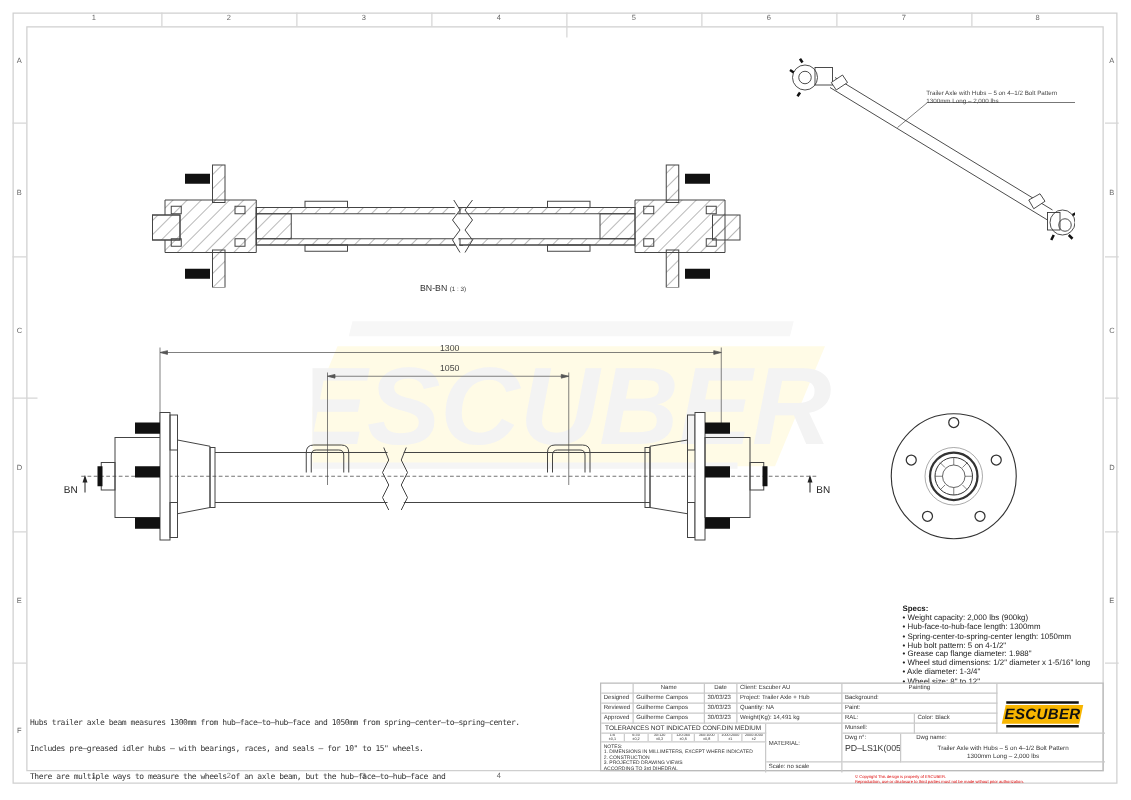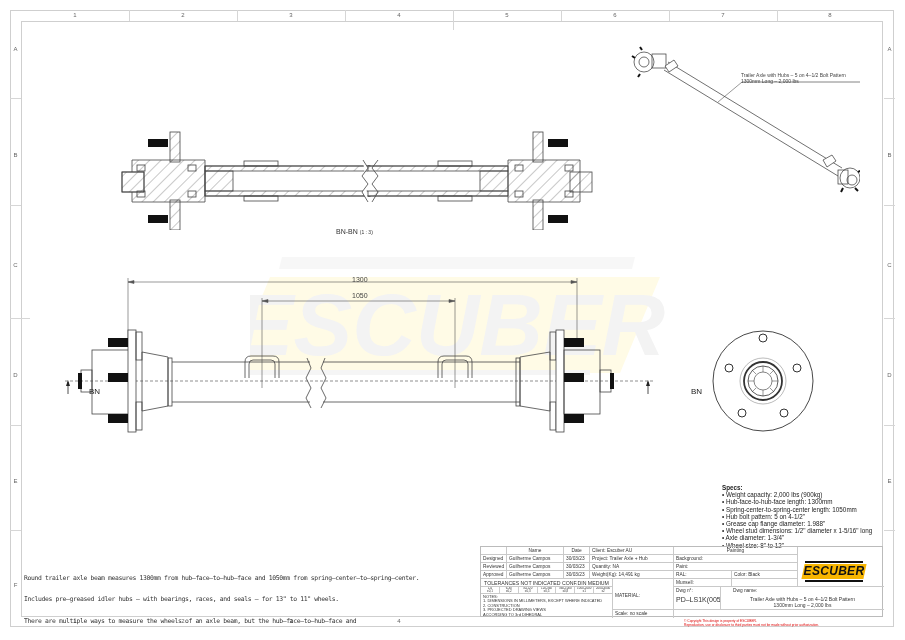--- a/index.html
+++ b/index.html
@@ -16,21 +16,21 @@
   .specs ul{list-style:none;margin:0;padding:0;}
   .specs li:before{content:"• ";}
   .tb{left:480px;top:546px;width:403px;height:71px;border:1px solid #bbb;box-sizing:border-box;font-size:4.8px;color:#333;}
   .tb .cell{position:absolute;box-sizing:border-box;border-right:1px solid #c9c9c9;border-bottom:1px solid #c9c9c9;padding:1px 2px;white-space:nowrap;overflow:hidden;}
   .logo{left:799px;top:561px;width:70px;height:20px;}
   .logo-box{position:absolute;left:4px;top:3px;width:62px;height:15px;background:#f7b500;transform:skewX(-12deg);}
   .logo-text{position:absolute;left:0;top:3px;width:70px;text-align:center;font-weight:bold;font-style:italic;font-size:12px;color:#111;letter-spacing:0.3px;}
   .logo-bar{position:absolute;left:6px;width:58px;height:1.5px;background:#111;}
   .copyright{left:684px;top:620px;font-size:3.3px;line-height:3.6px;color:#d00;}
   .dim-text{font-size:7px;color:#444;}
-  .bn{font-size:8px;color:#222;margin-left:38px;}
+  .bn{font-size:8px;color:#222;}
   .view-label{font-size:7px;color:#333;}
   .view-label small{font-size:5px;}
   .callout{font-size:5px;color:#444;line-height:6px;}
 </style>
 </head>
 <body>
 
 <div class="abs frame-outer"></div>
 <div class="abs frame-inner"></div>
 
@@ -276,22 +276,22 @@
     <li>Spring-center-to-spring-center length: 1050mm</li>
     <li>Hub bolt pattern: 5 on 4-1/2"</li>
     <li>Grease cap flange diameter: 1.988"</li>
     <li>Wheel stud dimensions: 1/2" diameter x 1-5/16" long</li>
     <li>Axle diameter: 1-3/4"</li>
     <li>Wheel size: 8" to 12"</li>
   </ul>
 </div>
 
 <div class="abs desc">
-  <div>Round trailer axle beam measures 1300mm from hub–face–to–hub–face and 1050mm from spring–center–to–spring–center.</div>
-  <div>Includes pre–greased idler hubs – with bearings, races, and seals – for 13" to 11" wheels.</div>
+  <div>Hubs trailer axle beam measures 1300mm from hub–face–to–hub–face and 1050mm from spring–center–to–spring–center.</div>
+  <div>Includes pre–greased idler hubs – with bearings, races, and seals – for 10" to 15" wheels.</div>
   <div>There are multiple ways to measure the wheels of an axle beam, but the hub–face–to–hub–face and</div>
   
   
   
   
   
 </div>
 
 <div class="abs tb">
 

